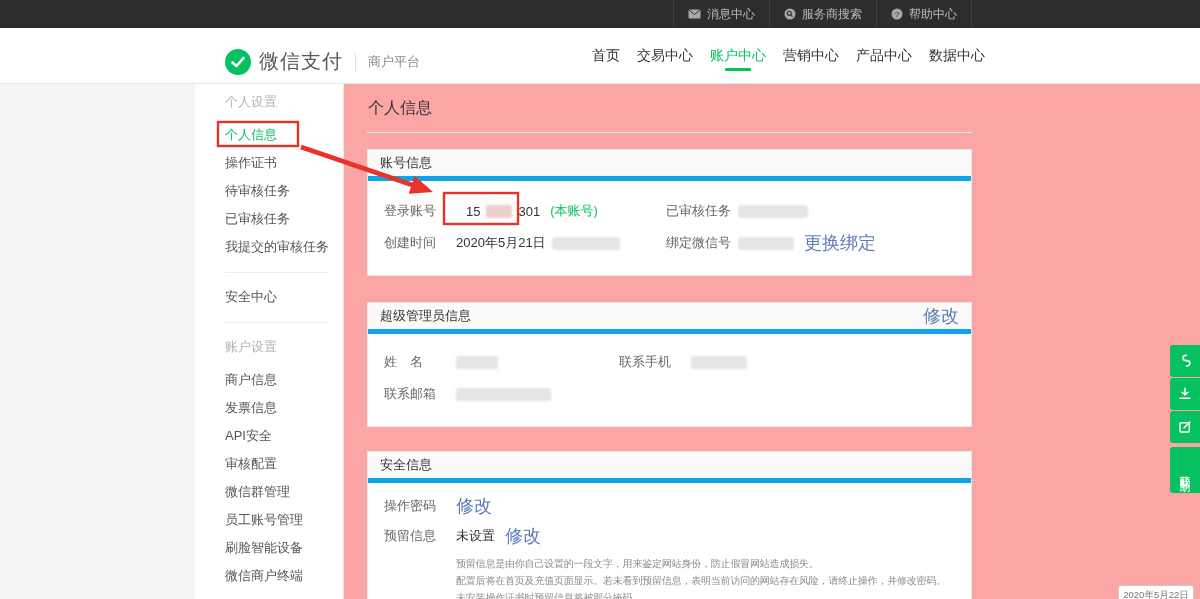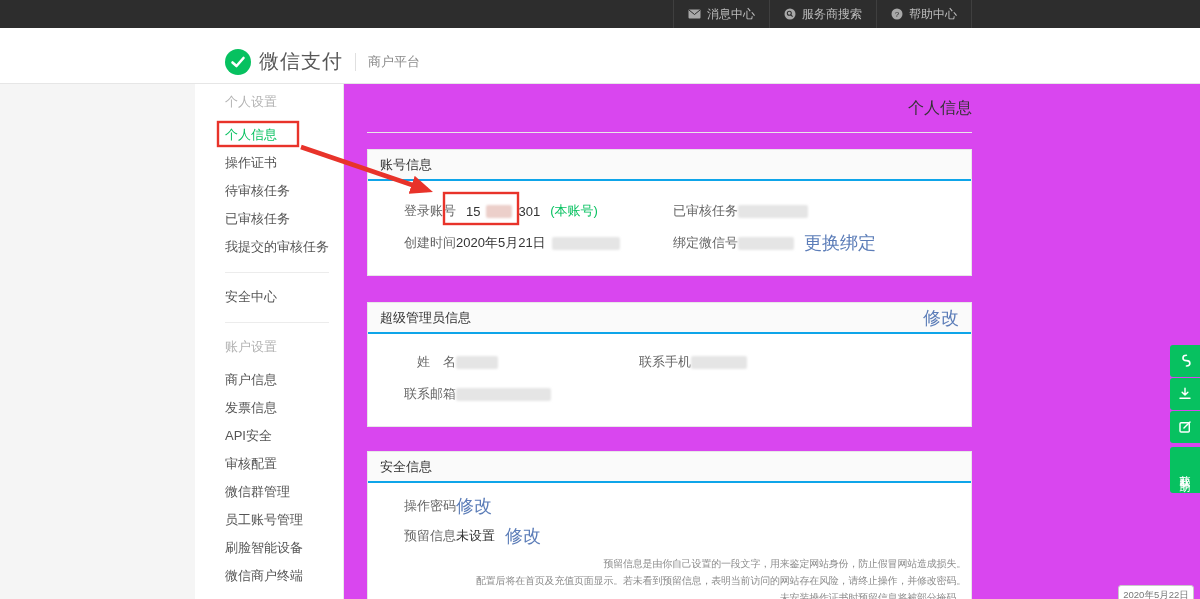--- a/index.html
+++ b/index.html
@@ -22,34 +22,34 @@
   .logo { position:absolute; left:225px; top:0; height:67px; display:flex; align-items:center; }
   .logo-circle { width:26px; height:26px; border-radius:50%; background:#07c160; display:flex; align-items:center; justify-content:center; }
   .brand { font-size:20px; color:#585858; margin-left:8px; letter-spacing:1px; }
   .logo-sep { width:1px; height:18px; background:#e0e0e0; margin:0 12px; }
   .portal { font-size:13px; color:#8a8a8a; }
   .nav { position:absolute; left:592px; top:0; height:56px; display:flex; gap:17px; }
   .nav-item { position:relative; height:56px; display:flex; align-items:center; font-size:14px; color:#333; cursor:pointer; }
   .nav-item.active { color:#07c160; }
   .nav-item.active::after { content:""; position:absolute; left:50%; transform:translateX(-50%); bottom:13px; width:26px; height:3px; background:#07c160; border-radius:1px; }
   
-  .body { position:relative; height:515px; background:#d946ef;text-align:right; }
+  .body { position:relative; height:515px; background:#fca5a5; }
   .leftstrip { position:absolute; left:0; top:0; width:195px; height:100%; background:#f5f5f5; }
   .sidebar { position:absolute; left:195px; top:0; width:149px; height:100%; background:#fff; border-right:1px solid #e9e9e9; padding:4px 0 0 30px; }
   .side-item { height:28px; display:flex; align-items:center; font-size:13px; color:#555; cursor:pointer; white-space:nowrap; }
   .side-section { color:#b3b3b3; cursor:default; margin-bottom:5px; }
   .side-active { color:#07c160; }
   .side-divider { width:104px; border-top:1px solid #ececec; margin:11px 0 10px 0; }
   
   .main { position:absolute; left:367px; top:0; width:605px; }
   .title-wrap { padding:14px 0 13px 1px; border-bottom:1px solid #e8e8e8; }
   .page-title { font-size:16px; color:#333; }
   .card { border:1px solid #e7e7e7; margin-top:16px; background:#fff; }
   .card2 { margin-top:26px; } .card3 { margin-top:24px; }
-  .card-header { height:31px; background:#fafafa; border-bottom:2px solid #0ea5e9; display:flex; align-items:center; padding:0 12px; font-size:13px; color:#333; }
+  .card-header { height:31px; background:#fafafa; border-bottom:5px solid #0ea5e9; display:flex; align-items:center; padding:0 12px; font-size:13px; color:#333; }
   .card-header .spacer { flex:1; }
   .card-body { padding:14px 0 16px 0; }
   .card2 .card-body { padding:12px 0 16px 0; }
   .card3 .card-body { padding:8px 0 20px 0; }
   .row { position:relative; height:32px; display:flex; align-items:center; font-size:13px; }
   .card3 .row { height:30px; }
   .label { color:#666; width:72px; margin-left:16px; flex-shrink:0; white-space:nowrap; }
   .val { color:#333; display:flex; align-items:center; gap:6px; white-space:nowrap; }
   .pair2 { position:absolute; left:298px; top:0; height:100%; display:flex; align-items:center; }
   .card2 .pair2 { left:251px; }
@@ -105,20 +105,28 @@
   <div class="header">
     <div class="logo">
       <div class="logo-circle">
         <svg width="16" height="14" viewBox="0 0 16 14">
             <path d="M2.5 7.5 L6.5 11 L13.5 3" stroke="#fff" stroke-width="2.6" fill="none" stroke-linecap="round" stroke-linejoin="round"></path>
           </svg>
       </div>
       <span class="brand">微信支付</span>
       <span class="logo-sep"></span>
       <span class="portal">商户平台</span>
+    </div>
+    <div class="nav">
+      <div class="nav-item">首页</div>
+      <div class="nav-item">交易中心</div>
+      <div class="nav-item active">账户中心</div>
+      <div class="nav-item">营销中心</div>
+      <div class="nav-item">产品中心</div>
+      <div class="nav-item">数据中心</div>
     </div>
   </div>
 
   <div class="body">
     <div class="leftstrip"></div>
 
     <div class="sidebar">
       <div class="side-item side-section">个人设置</div>
       <div class="side-item side-active">个人信息</div>
       <div class="side-item">操作证书</div>

